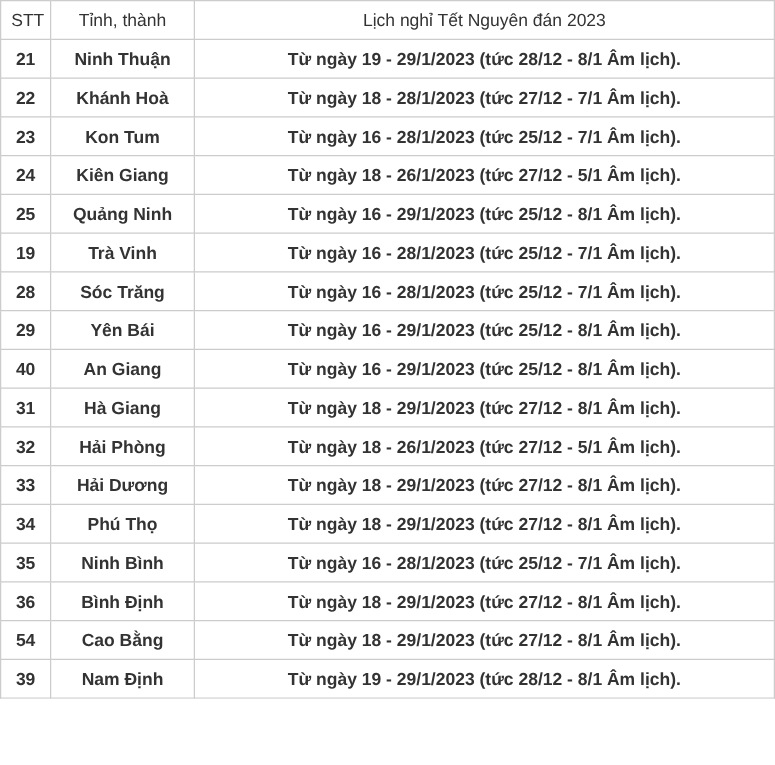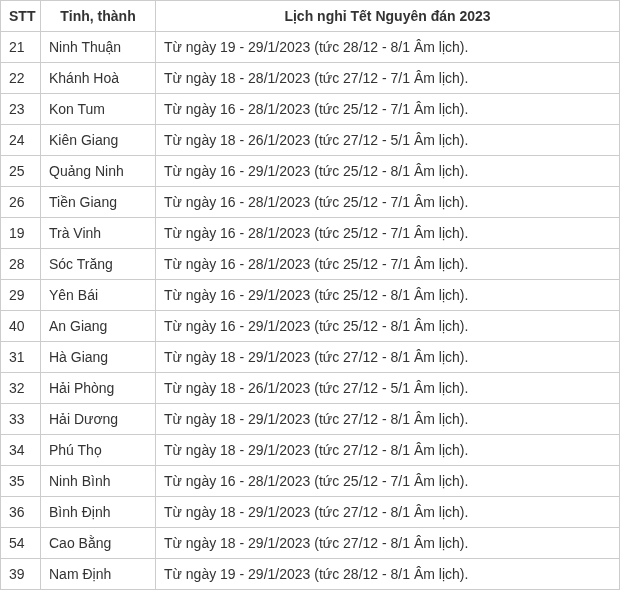--- a/index.html
+++ b/index.html
@@ -13,27 +13,27 @@
     width: 620px;
   }
   table {
     width: 100%;
     border-collapse: collapse;
     table-layout: fixed;
   }
   th, td {
     border: 1px solid #ccc;
     padding: 7px 8px;
-    text-align: left;
+    text-align: center;
     vertical-align: middle;
-    font-weight: normal;
+    font-weight: bold;
   }
   th {
     text-align: center;
-    font-weight: bold;
+    font-weight: normal;
   }
   col.col-stt { width: 40px; }
   col.col-province { width: 115px; }
   col.col-schedule { width: auto; }
 </style>
 </head>
 <body>
 
 <table>
   <colgroup>
@@ -66,25 +66,20 @@
       </tr>
       <tr>
         <td>24</td>
         <td>Kiên Giang</td>
         <td>Từ ngày 18 - 26/1/2023 (tức 27/12 - 5/1 Âm lịch).</td>
       </tr>
       <tr>
         <td>25</td>
         <td>Quảng Ninh</td>
         <td>Từ ngày 16 - 29/1/2023 (tức 25/12 - 8/1 Âm lịch).</td>
-      </tr>
-      <tr>
-        <td>26</td>
-        <td>Tiền Giang</td>
-        <td>Từ ngày 16 - 28/1/2023 (tức 25/12 - 7/1 Âm lịch).</td>
       </tr>
       <tr>
         <td>19</td>
         <td>Trà Vinh</td>
         <td>Từ ngày 16 - 28/1/2023 (tức 25/12 - 7/1 Âm lịch).</td>
       </tr>
       <tr>
         <td>28</td>
         <td>Sóc Trăng</td>
         <td>Từ ngày 16 - 28/1/2023 (tức 25/12 - 7/1 Âm lịch).</td>

